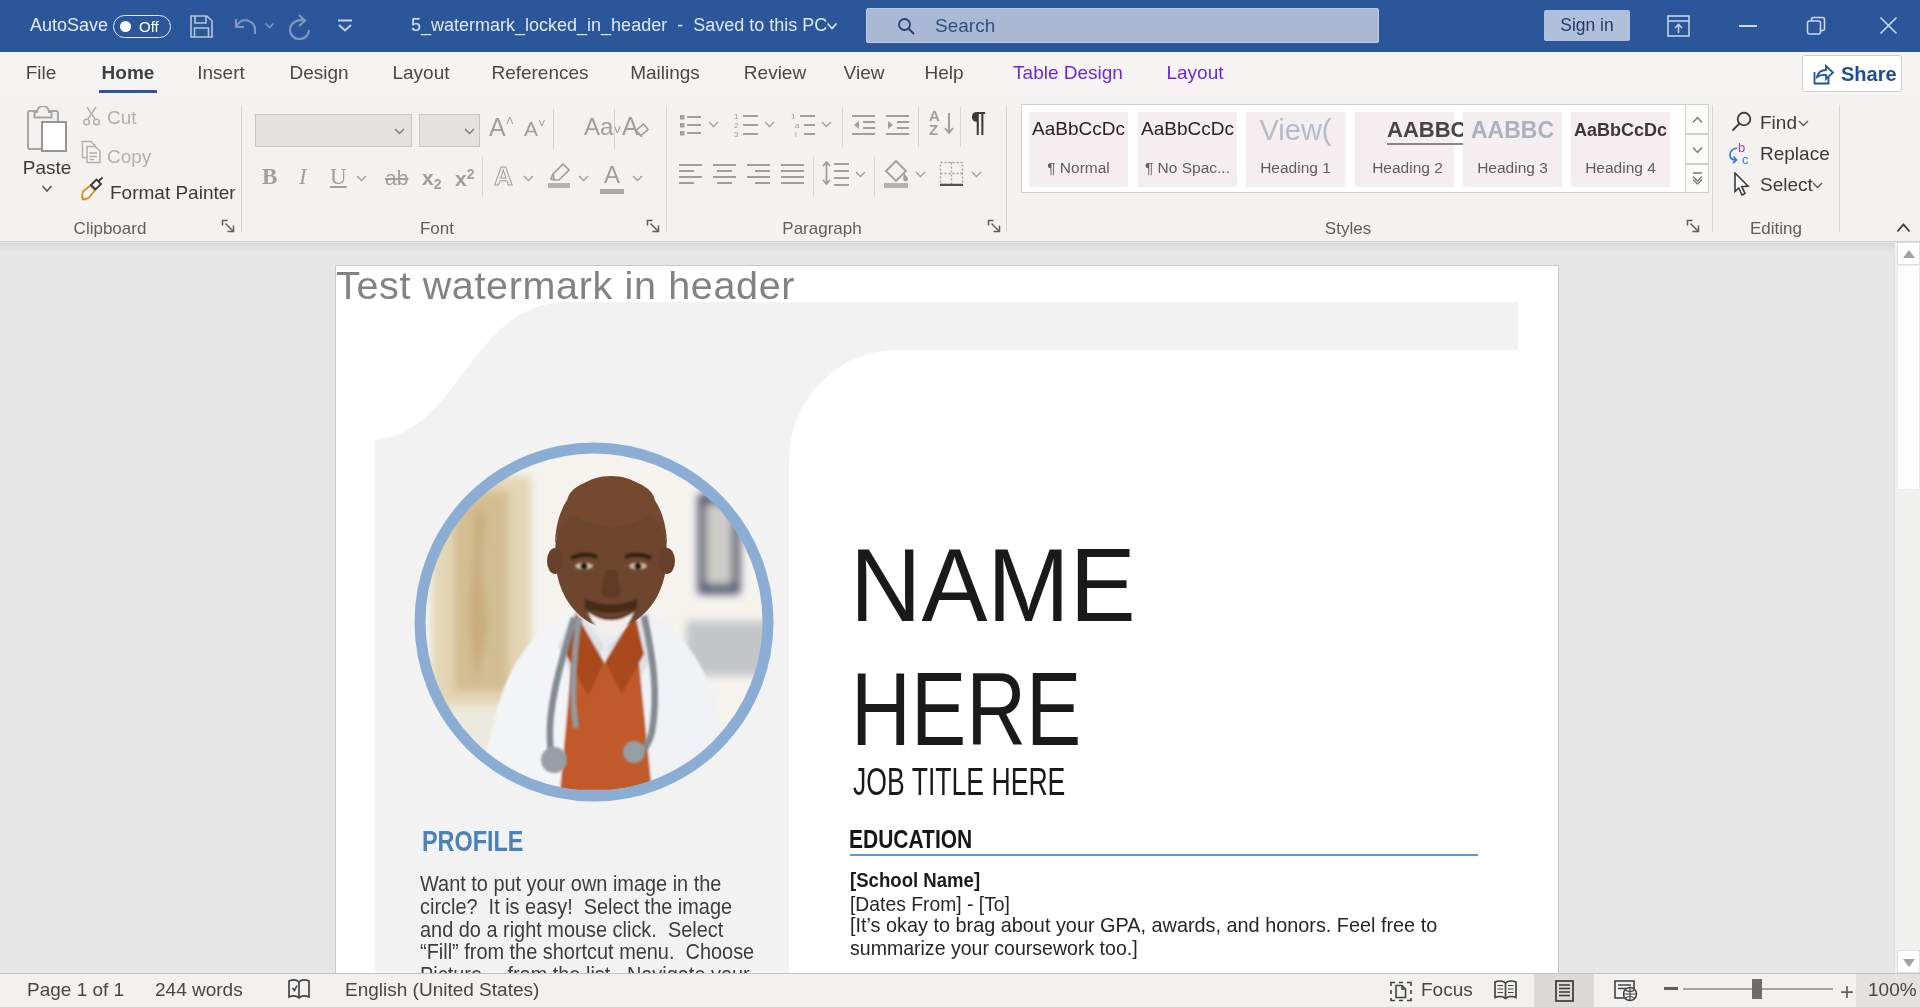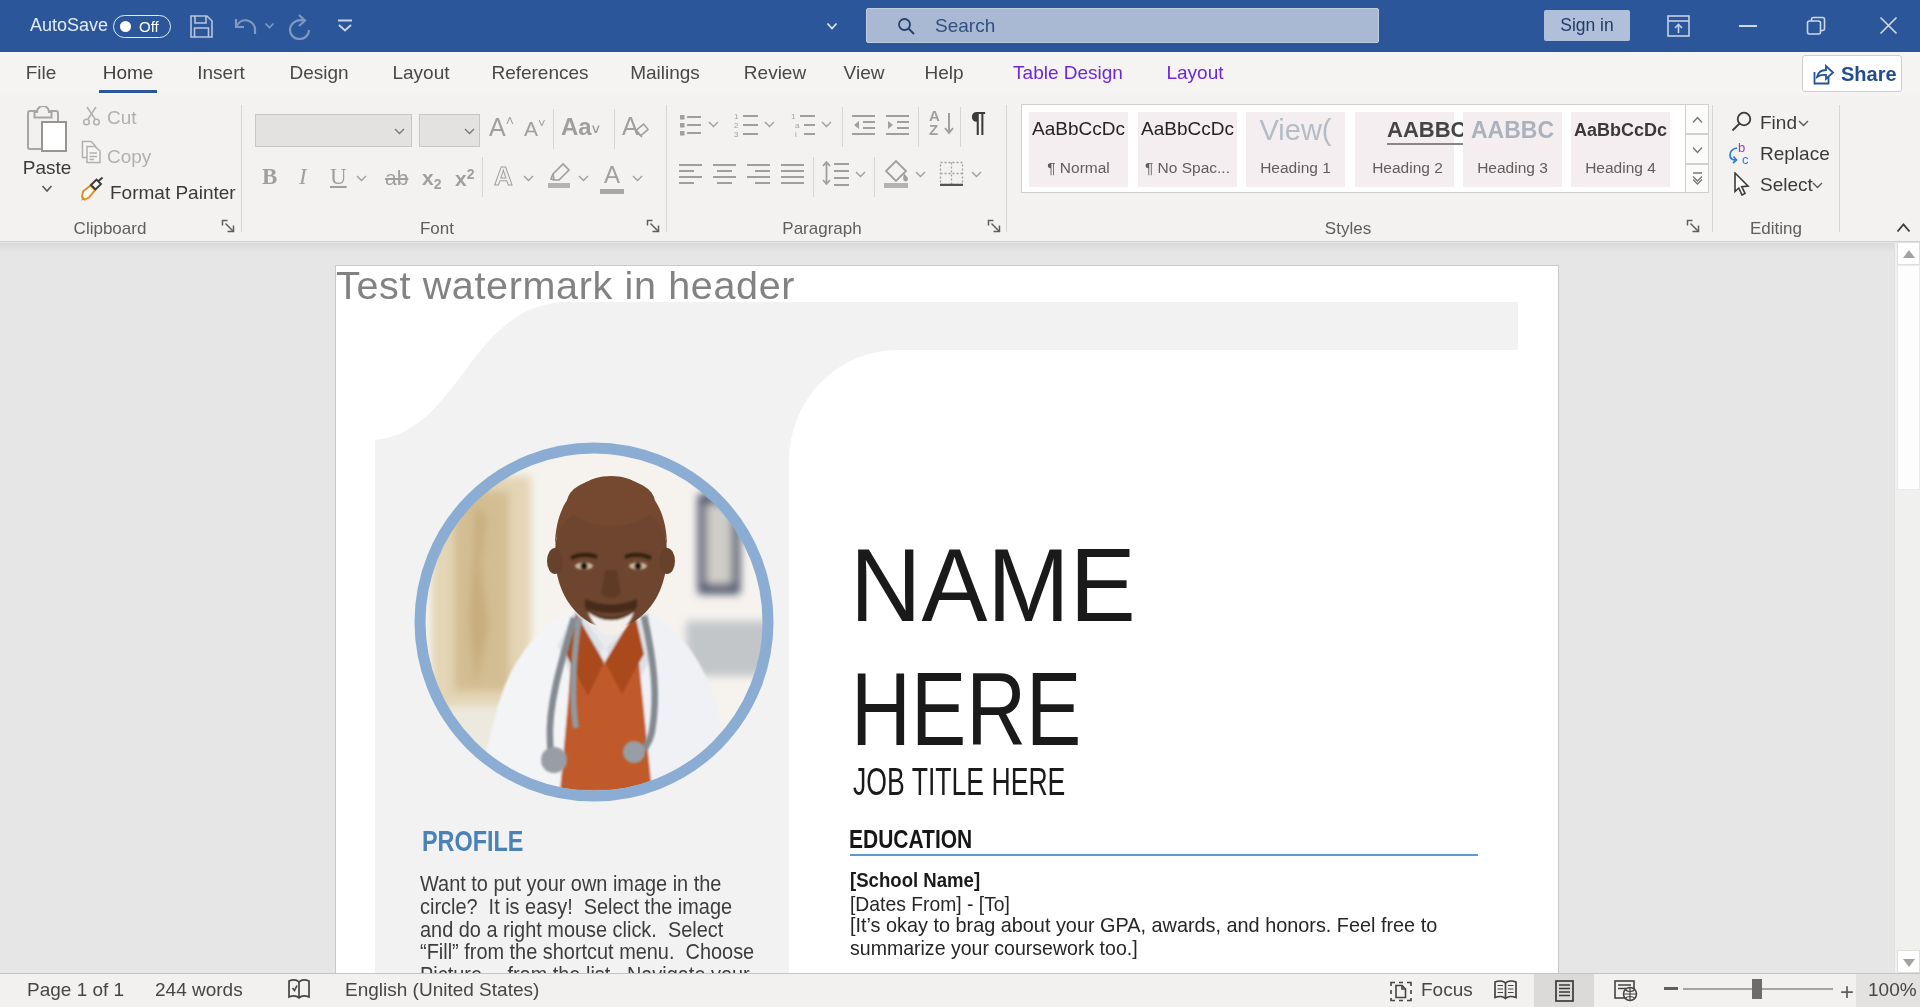--- a/index.html
+++ b/index.html
@@ -63,20 +63,21 @@
 
     <svg class="abs" style="left:286px; top:14px;" width="27" height="26" viewBox="0 0 27 26">
       <path d="M13 1 L19 6.5 L13 12" fill="none" stroke="#8099c0" stroke-width="2.2"></path>
       <path d="M17.5 6.5 C10 5 4 10 4 16 C4 21 8 25 13.5 25 C19 25 23 21 23 16" fill="none" stroke="#8099c0" stroke-width="2.2"></path>
     </svg>
 
     <svg class="abs" style="left:337px; top:19px;" width="16" height="14" viewBox="0 0 16 14">
       <path d="M1 1.5 H15" stroke="#c8d3e6" stroke-width="2"></path>
       <path d="M2 6 L8 11.5 L14 6" fill="none" stroke="#c8d3e6" stroke-width="2"></path>
     </svg>
+    <div class="abs" style="left:411px; top:15px; font-size:18px; color:#dfe7f3;">5_watermark_locked_in_header&nbsp; -&nbsp; Saved to this PC</div>
     <svg class="abs" style="left:826px; top:22px;" width="12" height="9" viewBox="0 0 12 9">
         <path d="M1.5 1.5 L6 6.5 L10.5 1.5" fill="none" stroke="#dfe7f3" stroke-width="1.7"></path>
       </svg>
 
     <div class="abs" style="left:866px; top:8px; width:513px; height:35px; background:#a9b8d3; border:1px solid #c0cbde; border-radius:2px;">
       <svg class="abs" style="left:29px; top:7px;" width="20" height="20" viewBox="0 0 20 20">
         <circle cx="8.5" cy="8.5" r="5.5" fill="none" stroke="#24406c" stroke-width="1.8"></circle>
         <path d="M12.5 12.5 L18 18" stroke="#24406c" stroke-width="1.8"></path>
       </svg>
       <div class="abs" style="left:68px; top:6px; font-size:19px; color:#32507e;">Search</div>
@@ -102,21 +103,21 @@
       </g>
     </svg>
 
     <svg class="abs" style="left:1879px; top:16px;" width="19" height="19" viewBox="0 0 19 19">
       <path d="M1.5 1.5 L17.5 17.5 M17.5 1.5 L1.5 17.5" stroke="#cdd8e8" stroke-width="1.7"></path>
     </svg>
   </div>
 
   <div id="tabrow">
     <div class="tab" style="left:13px;  width:56px;">File</div>
-    <div class="tab" style="left:90px;  width:76px; font-weight:normal; color:#404042;">Home</div>
+    <div class="tab" style="left:90px;  width:76px; font-weight:bold; color:#404042;">Home</div>
     <div class="tab" style="left:186px; width:70px;">Insert</div>
     <div class="tab" style="left:278px; width:82px;">Design</div>
     <div class="tab" style="left:381px; width:80px;">Layout</div>
     <div class="tab" style="left:481px; width:118px;">References</div>
     <div class="tab" style="left:617px; width:96px;">Mailings</div>
     <div class="tab" style="left:733px; width:84px;">Review</div>
     <div class="tab" style="left:836px; width:56px;">View</div>
     <div class="tab" style="left:914px; width:60px;">Help</div>
     <div class="tab ctx" style="left:1000px; width:136px;">Table Design</div>
     <div class="tab ctx" style="left:1155px; width:80px;">Layout</div>
@@ -195,21 +196,21 @@
     </div>
     <div class="abs" style="left:419px; top:19px; width:61px; height:33px; background:#e4e2e0; border:1px solid #c8c6c4;">
       <svg class="abs" style="left:44px; top:13px;" width="11" height="8" viewBox="0 0 11 8">
           <path d="M1 1 L5.5 5.5 L10 1" fill="none" stroke="#7a7876" stroke-width="1.4"></path>
         </svg>
     </div>
 
     <div class="abs greyt" style="left:489px; top:18px; font-size:25px;">A<span style="font-size:14px; vertical-align:10px;">˄</span></div>
     <div class="abs greyt" style="left:524px; top:21px; font-size:21px;">A<span style="font-size:13px; vertical-align:8px;">˅</span></div>
     <div class="abs" style="left:553px; top:14px; width:1px; height:40px; background:#d8d6d4;"></div>
-    <div class="abs greyt" style="left:561px; top:18px; font-size:24px;font-weight:bold;">Aa<span style="font-size:14px;">˅</span></div>
+    <div class="abs greyt" style="left:584px; top:18px; font-size:24px;">Aa<span style="font-size:14px;">˅</span></div>
     <div class="abs" style="left:614px; top:14px; width:1px; height:40px; background:#d8d6d4;"></div>
     <div class="abs greyt" style="left:622px; top:17px; font-size:25px;">A</div>
     <svg class="abs" style="left:633px; top:27px;" width="17" height="16" viewBox="0 0 17 16">
         <rect x="4.5" y="4.5" width="9.5" height="7" transform="rotate(-40 9 8)" fill="#f3f2f1" stroke="#a19f9d" stroke-width="1.5"></rect>
         <path d="M4 10.5 L9 15" stroke="#a19f9d" stroke-width="1.5"></path>
       </svg>
 
     <div class="abs greyt" style="left:262px; top:69px; font-size:23px; font-weight:bold; font-family:'Liberation Serif',serif;">B</div>
     <div class="abs greyt" style="left:299px; top:69px; font-size:23px; font-style:italic; font-family:'Liberation Serif',serif;">I</div>
     <div class="abs greyt" style="left:330px; top:69px; font-size:23px; text-decoration:underline; font-family:'Liberation Serif',serif;">U</div>

